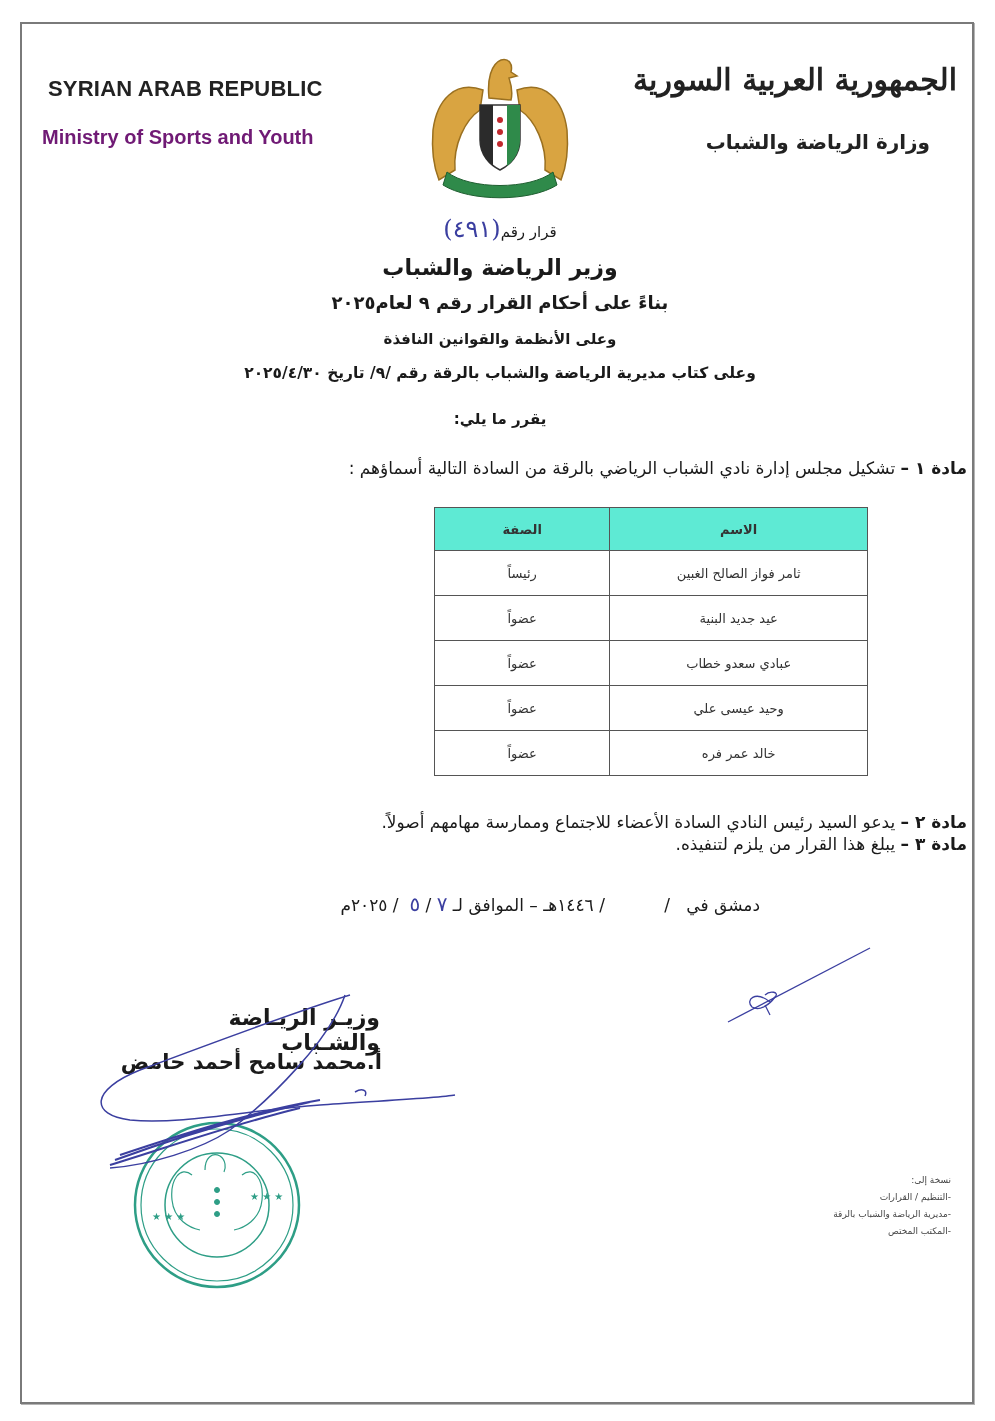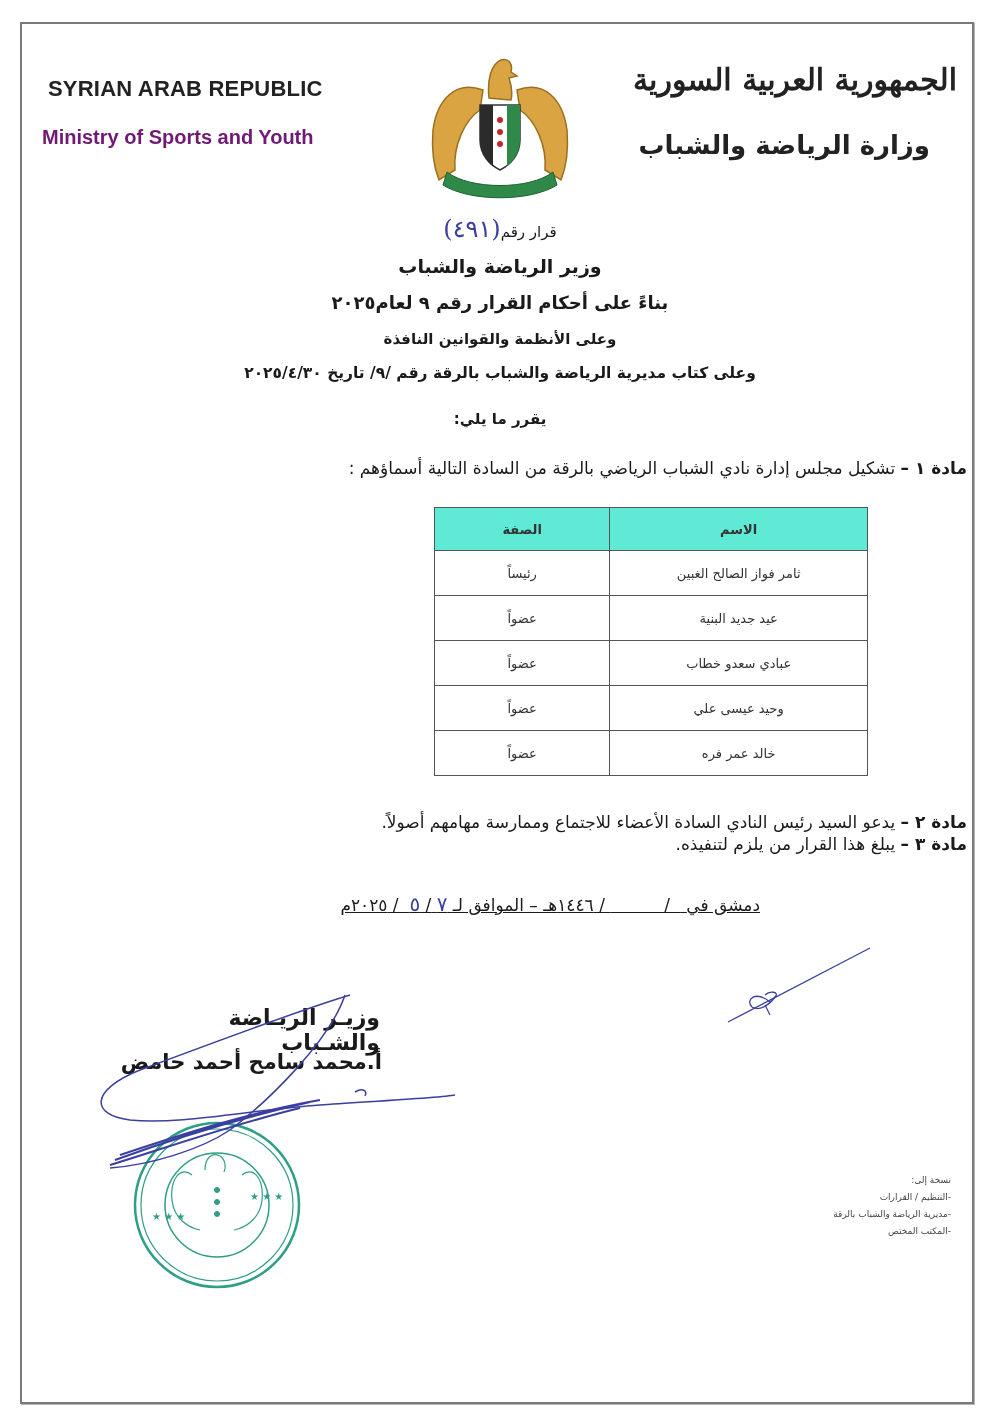--- a/index.html
+++ b/index.html
@@ -3,41 +3,41 @@
 <meta charset="utf-8">
 <style>
   html, body { margin: 0; padding: 0; background: #ffffff; }
   body { width: 995px; height: 1421px; position: relative; overflow: hidden; font-family: "DejaVu Sans", sans-serif; color: #1a1a1a; }
   .frame { position: absolute; left: 20px; top: 22px; width: 950px; height: 1378px; border: 2px solid #7a7a7a; box-shadow: 1px 1px 0 #b5b5b5; }
   .abs { position: absolute; }
   .en-title { left: 48px; top: 76px; font-family: "Liberation Sans", sans-serif; font-weight: bold; font-size: 22px; color: #222; letter-spacing: 0.2px; }
   .en-sub { left: 42px; top: 126px; font-family: "Liberation Sans", sans-serif; font-weight: bold; font-size: 20px; color: #701a75; }
   .ar-head { direction: rtl; text-align: right; }
   .ar-republic { right: 38px; top: 62px; font-family: "DejaVu Serif", serif; font-weight: bold; font-size: 30px; color: #222; letter-spacing: -1px; }
-  .ar-ministry { right: 65px; top: 130px; font-family: "DejaVu Sans", sans-serif; font-weight: bold; font-size: 26px; color: #222; }
+  .ar-ministry { right: 65px; top: 130px; font-family: "DejaVu Sans", sans-serif; font-weight: bold; font-size: 20px; color: #222; }
   .emblem { left: 425px; top: 50px; width: 150px; height: 150px; }
   .center-block { left: 200px; width: 600px; text-align: center; direction: rtl; }
   .decision-no { top: 215px; font-size: 15px; }
   .decision-no .hand { font-family: "DejaVu Serif", serif; color: #3b3fa0; font-size: 24px; letter-spacing: 2px; }
-  .l-minister { top: 255px; font-size: 19px; font-weight: bold; }
+  .l-minister { top: 255px; font-size: 22px; font-weight: bold; }
   .l-based { top: 292px; font-size: 18px; font-weight: bold; }
   .l-regs { top: 330px; font-size: 15px; font-weight: bold; }
   .l-letter { top: 364px; font-size: 15.5px; font-weight: bold; left: 190px; width: 620px; }
   .l-decides { top: 410px; font-size: 15px; font-weight: bold; }
   .article { direction: rtl; text-align: right; right: 28px; font-size: 17px; }
   .article .num { font-weight: bold; }
   .art1 { top: 458px; }
   .art2 { top: 812px; }
   .art3 { top: 834px; }
   table.members { position: absolute; left: 434px; top: 507px; width: 434px; border-collapse: collapse; direction: rtl; font-size: 13px; color: #333; }
   table.members th, table.members td { border: 1px solid #555; text-align: center; height: 42px; font-weight: normal; }
   table.members th { background: #5eead4; height: 40px; font-weight: bold; }
   table.members .c-name { width: 259px; }
   table.members .c-role { width: 175px; }
-  .date-line { direction: rtl; top: 892px; right: 235px; font-size: 17px; white-space: nowrap; text-decoration: underline; }
+  .date-line { direction: rtl; top: 892px; right: 235px; font-size: 17px; white-space: nowrap; }
   .date-line .hand { color: #3b3fa0; font-family: "DejaVu Serif", serif; font-size: 20px; }
   .sig-title { left: 140px; top: 1005px; width: 240px; direction: rtl; text-align: right; font-size: 22px; font-weight: bold; letter-spacing: 1px; }
   .sig-name { left: 120px; top: 1050px; width: 262px; direction: rtl; text-align: right; font-size: 21px; font-weight: bold; }
   .copies { right: 44px; top: 1172px; direction: rtl; text-align: right; font-size: 9px; color: #444; line-height: 17px; }
   svg.overlay { position: absolute; left: 0; top: 0; }
 </style>
 </head>
 <body>
 
 <div class="frame"></div>

